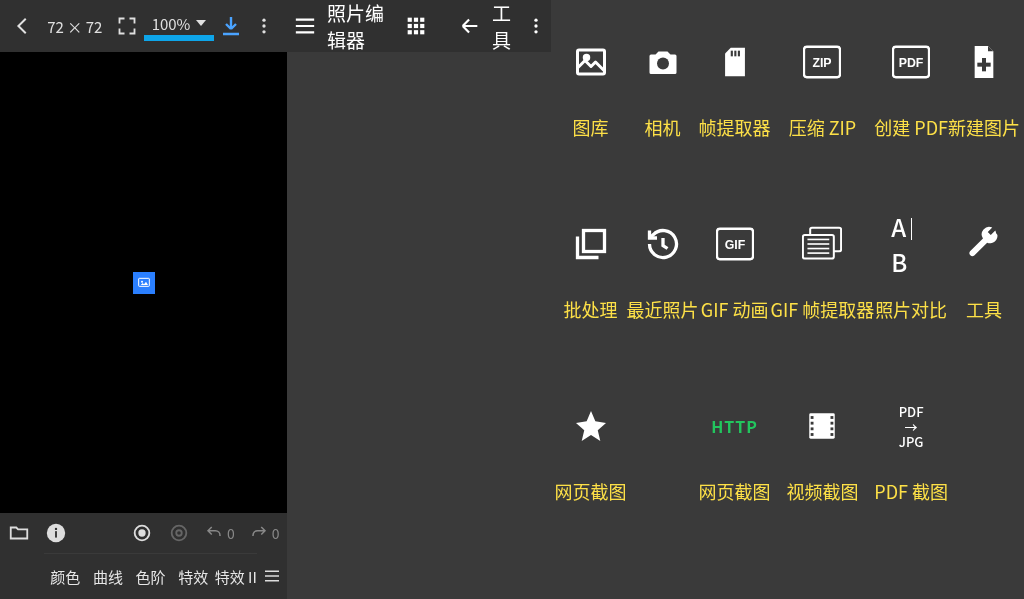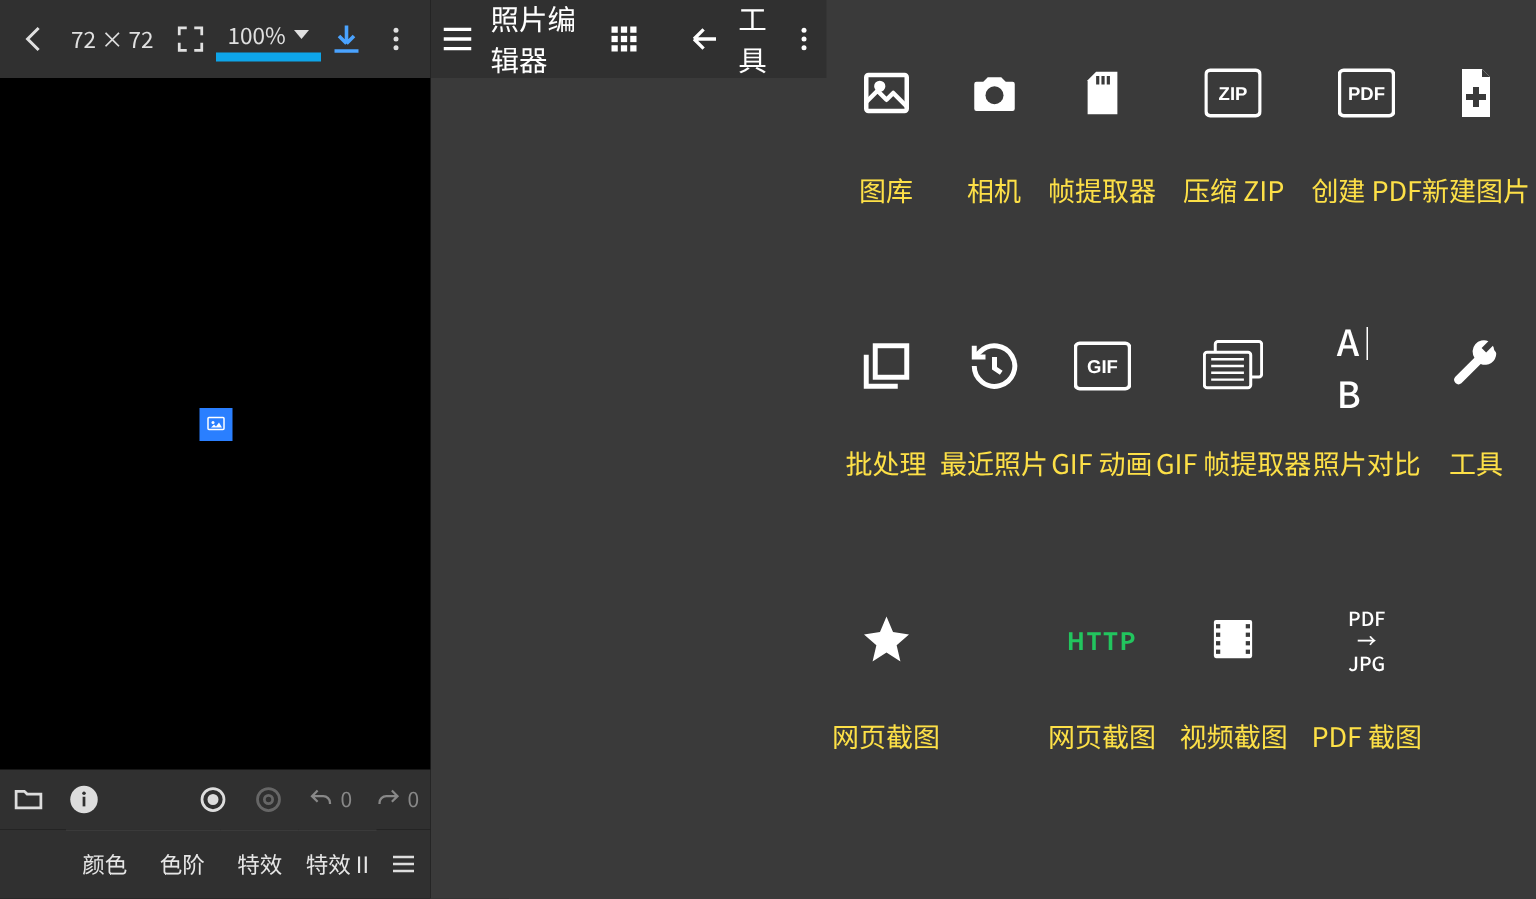--- a/index.html
+++ b/index.html
@@ -257,20 +257,21 @@
     <div class="cell hist">
       <svg width="18" height="18" viewBox="0 0 24 24" fill="none" stroke="#888" stroke-width="2">
           <path d="M15 14l5-5-5-5M20 9H10a6 6 0 0 0-6 6v1"></path>
         </svg>
       <span>0</span>
     </div>
   </div>
 
   <div class="brow2">
     <div class="tab">颜色</div>
+    <div class="tab">曲线</div>
     <div class="tab">色阶</div>
     <div class="tab">特效</div>
     <div class="tab">特效 II</div>
     <div class="more">
       <svg width="20" height="14" viewBox="0 0 24 18" stroke="#ddd" stroke-width="2">
           <path d="M3 3h18M3 9h18M3 15h18"></path>
         </svg>
     </div>
   </div>
 </div>

